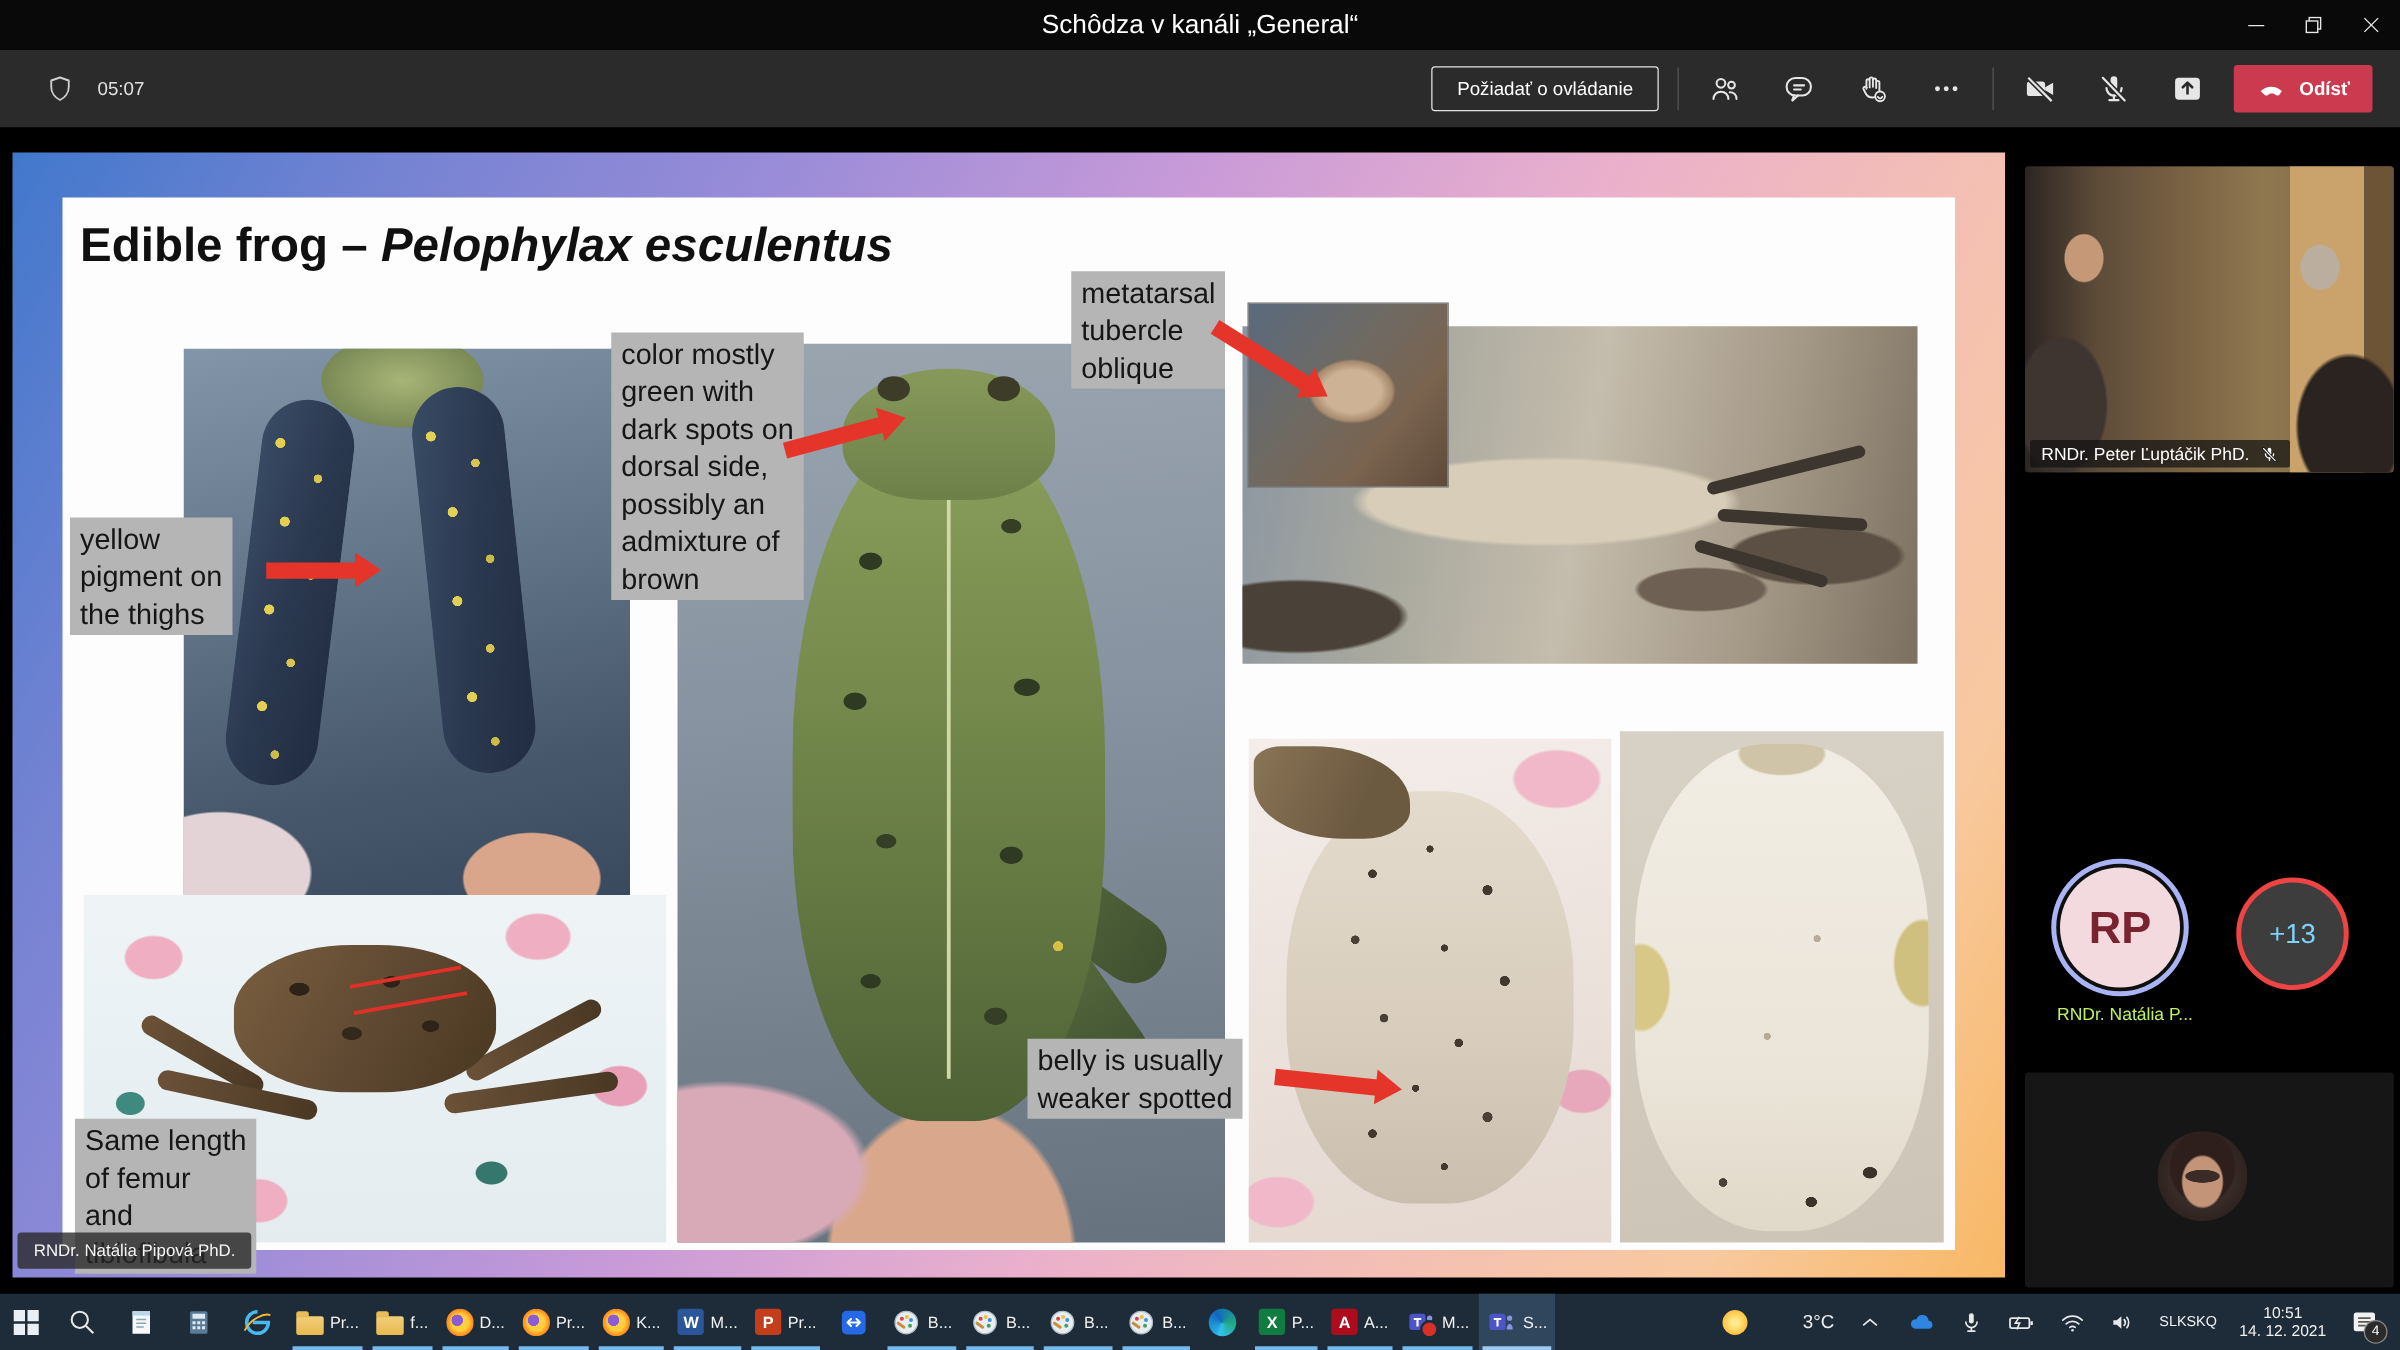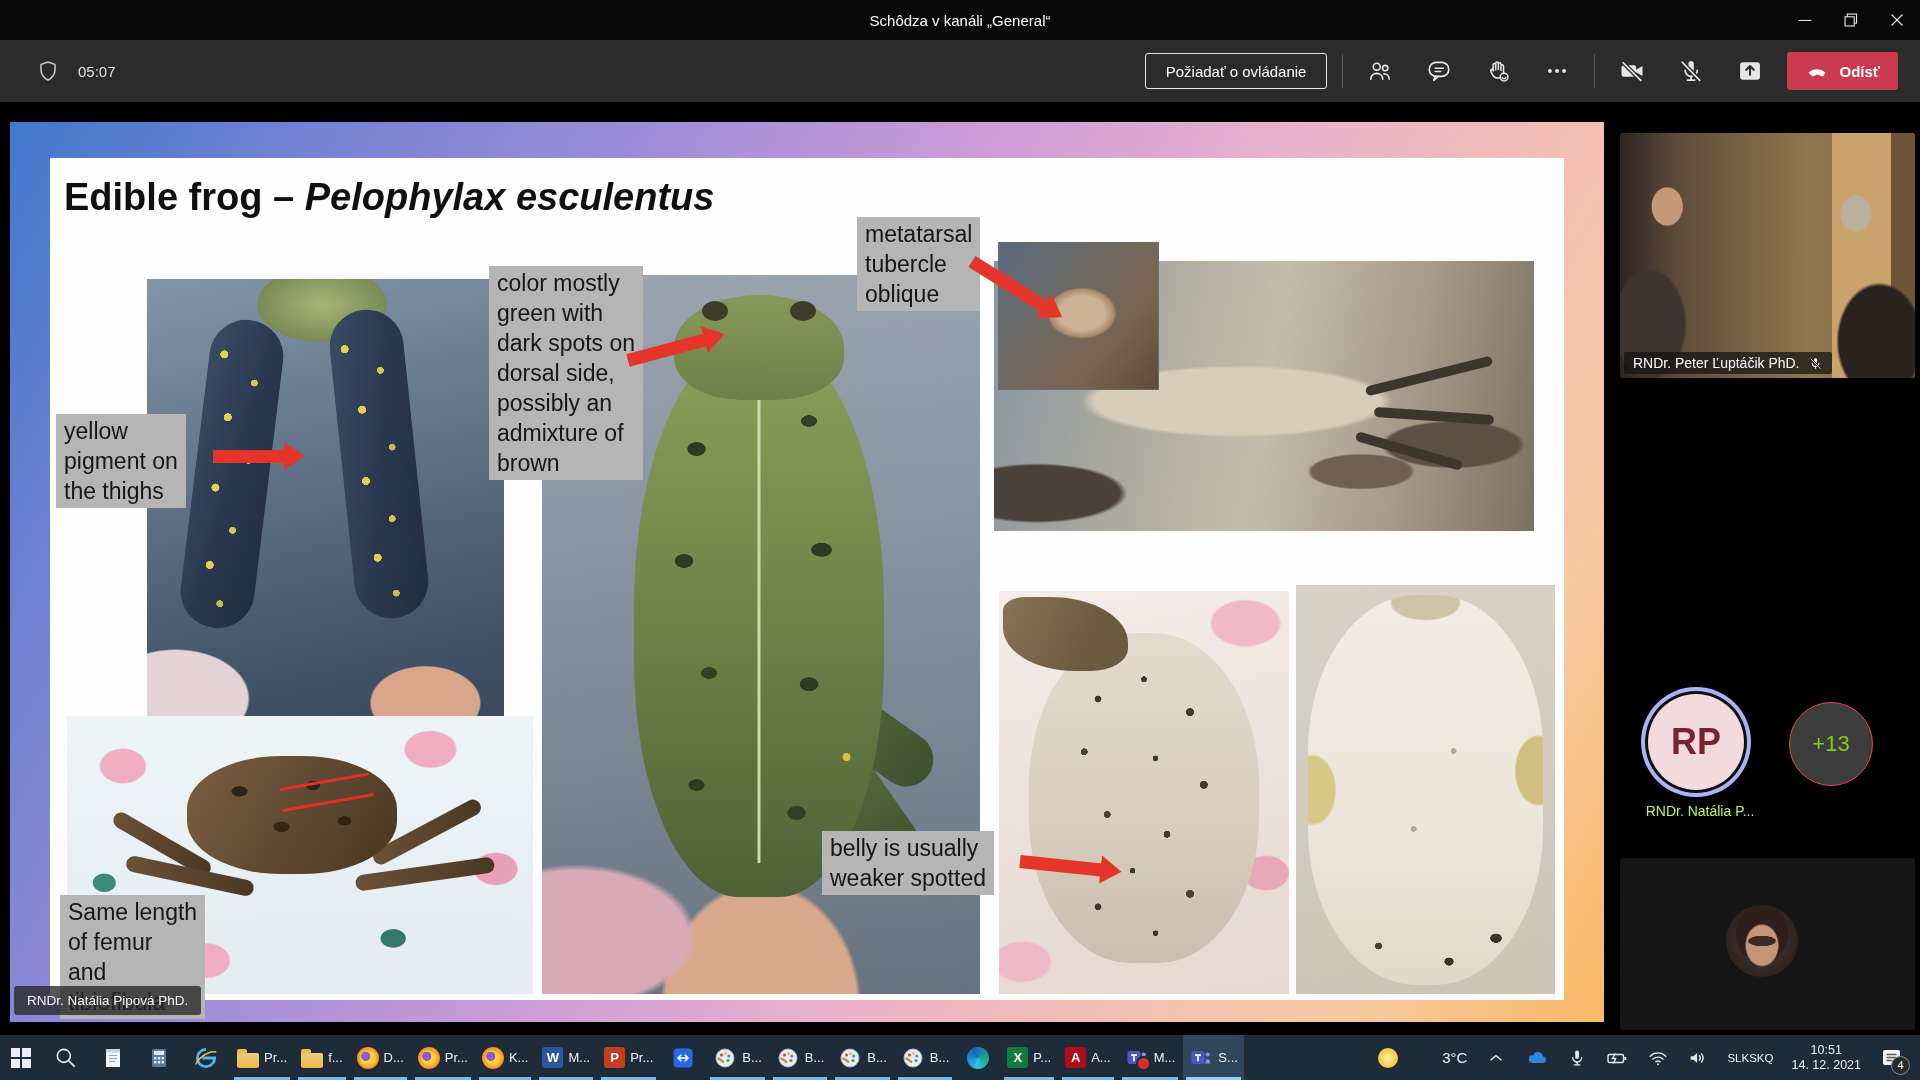--- a/index.html
+++ b/index.html
@@ -2,21 +2,21 @@
 <html><head>
 <meta charset="utf-8">
 <style>
   html,body{margin:0;padding:0;background:#000;}
   .screen{position:relative;width:1920px;height:1080px;overflow:hidden;background:#000;
           font-family:"Liberation Sans",sans-serif;}
 
   
   .titlebar{position:absolute;left:0;top:0;width:1920px;height:40px;background:#090909;
             display:flex;align-items:center;justify-content:center;}
-  .tb-title{color:#fff;font-size:15px;}
+  .tb-title{color:#fff;font-size:21px;}
   .win-controls{position:absolute;right:0;top:0;height:40px;display:flex;}
   .wc{width:46px;height:40px;display:flex;align-items:center;justify-content:center;}
 
   
   .meetbar{position:absolute;left:0;top:40px;width:1920px;height:62px;background:#2b2b2b;
            display:flex;align-items:center;color:#e8e8e8;}
   .mb-left{display:flex;align-items:center;gap:18px;margin-left:36px;}
   .timer{font-size:15px;color:#e0e0e0;}
   .mb-right{margin-left:auto;display:flex;align-items:center;gap:15px;padding-right:22px;}
   .ctl-btn{border:1px solid #e5e5e5;border-radius:3px;height:36px;padding:0 20px;font-size:15px;
@@ -205,22 +205,22 @@
       linear-gradient(90deg,#6a5c48 0%,#7a6c55 35%,#b2a898 60%,#ddd6cc 80%,#c8c0b4 100%);}
   .namebadge{position:absolute;left:4px;bottom:4px;background:rgba(18,18,18,.72);color:#fff;
       font-size:14px;padding:3px 9px;border-radius:2px;display:flex;align-items:center;gap:8px;
       white-space:nowrap;}
   .avrow{position:absolute;left:1620px;top:573px;width:295px;height:183px;}
   .rp-circle{position:absolute;left:28px;top:19px;width:96px;height:96px;border-radius:50%;
       background:#f2dade;display:flex;align-items:center;justify-content:center;
       box-shadow:0 0 0 3px #0f0f0f,0 0 0 7px #aab4f5;}
   .rp-circle span{color:#7a2330;font-size:36px;font-weight:700;}
   .ovf-circle{position:absolute;left:169px;top:27px;width:82px;height:82px;border-radius:50%;
-      background:#3d3d3d;border:1px solid #ef4444;display:flex;align-items:center;justify-content:center;
-      color:#84cc16;font-size:22px;}
+      background:#3d3d3d;border:4px solid #ef4444;display:flex;align-items:center;justify-content:center;
+      color:#7dd3fc;font-size:22px;}
   .av-name{position:absolute;left:0px;top:128px;width:160px;text-align:center;color:#bef264;font-size:14px;}
   .t4avatar{position:absolute;left:106px;top:47px;width:72px;height:72px;border-radius:50%;
       background:
       radial-gradient(24px 9px at 50% 50%,rgba(35,25,25,.85) 0 55%,transparent 60%),
       radial-gradient(30px 38px at 50% 56%,#c49478 0 52%,transparent 57%),
       radial-gradient(42px 46px at 50% 40%,#2e1f1c 0 60%,transparent 65%),
       radial-gradient(circle,#4a3a36 0%,#241a18 100%);}
 
   
   .taskbar{position:absolute;left:0;bottom:0;width:1920px;height:45px;background:#1e2c3a;

